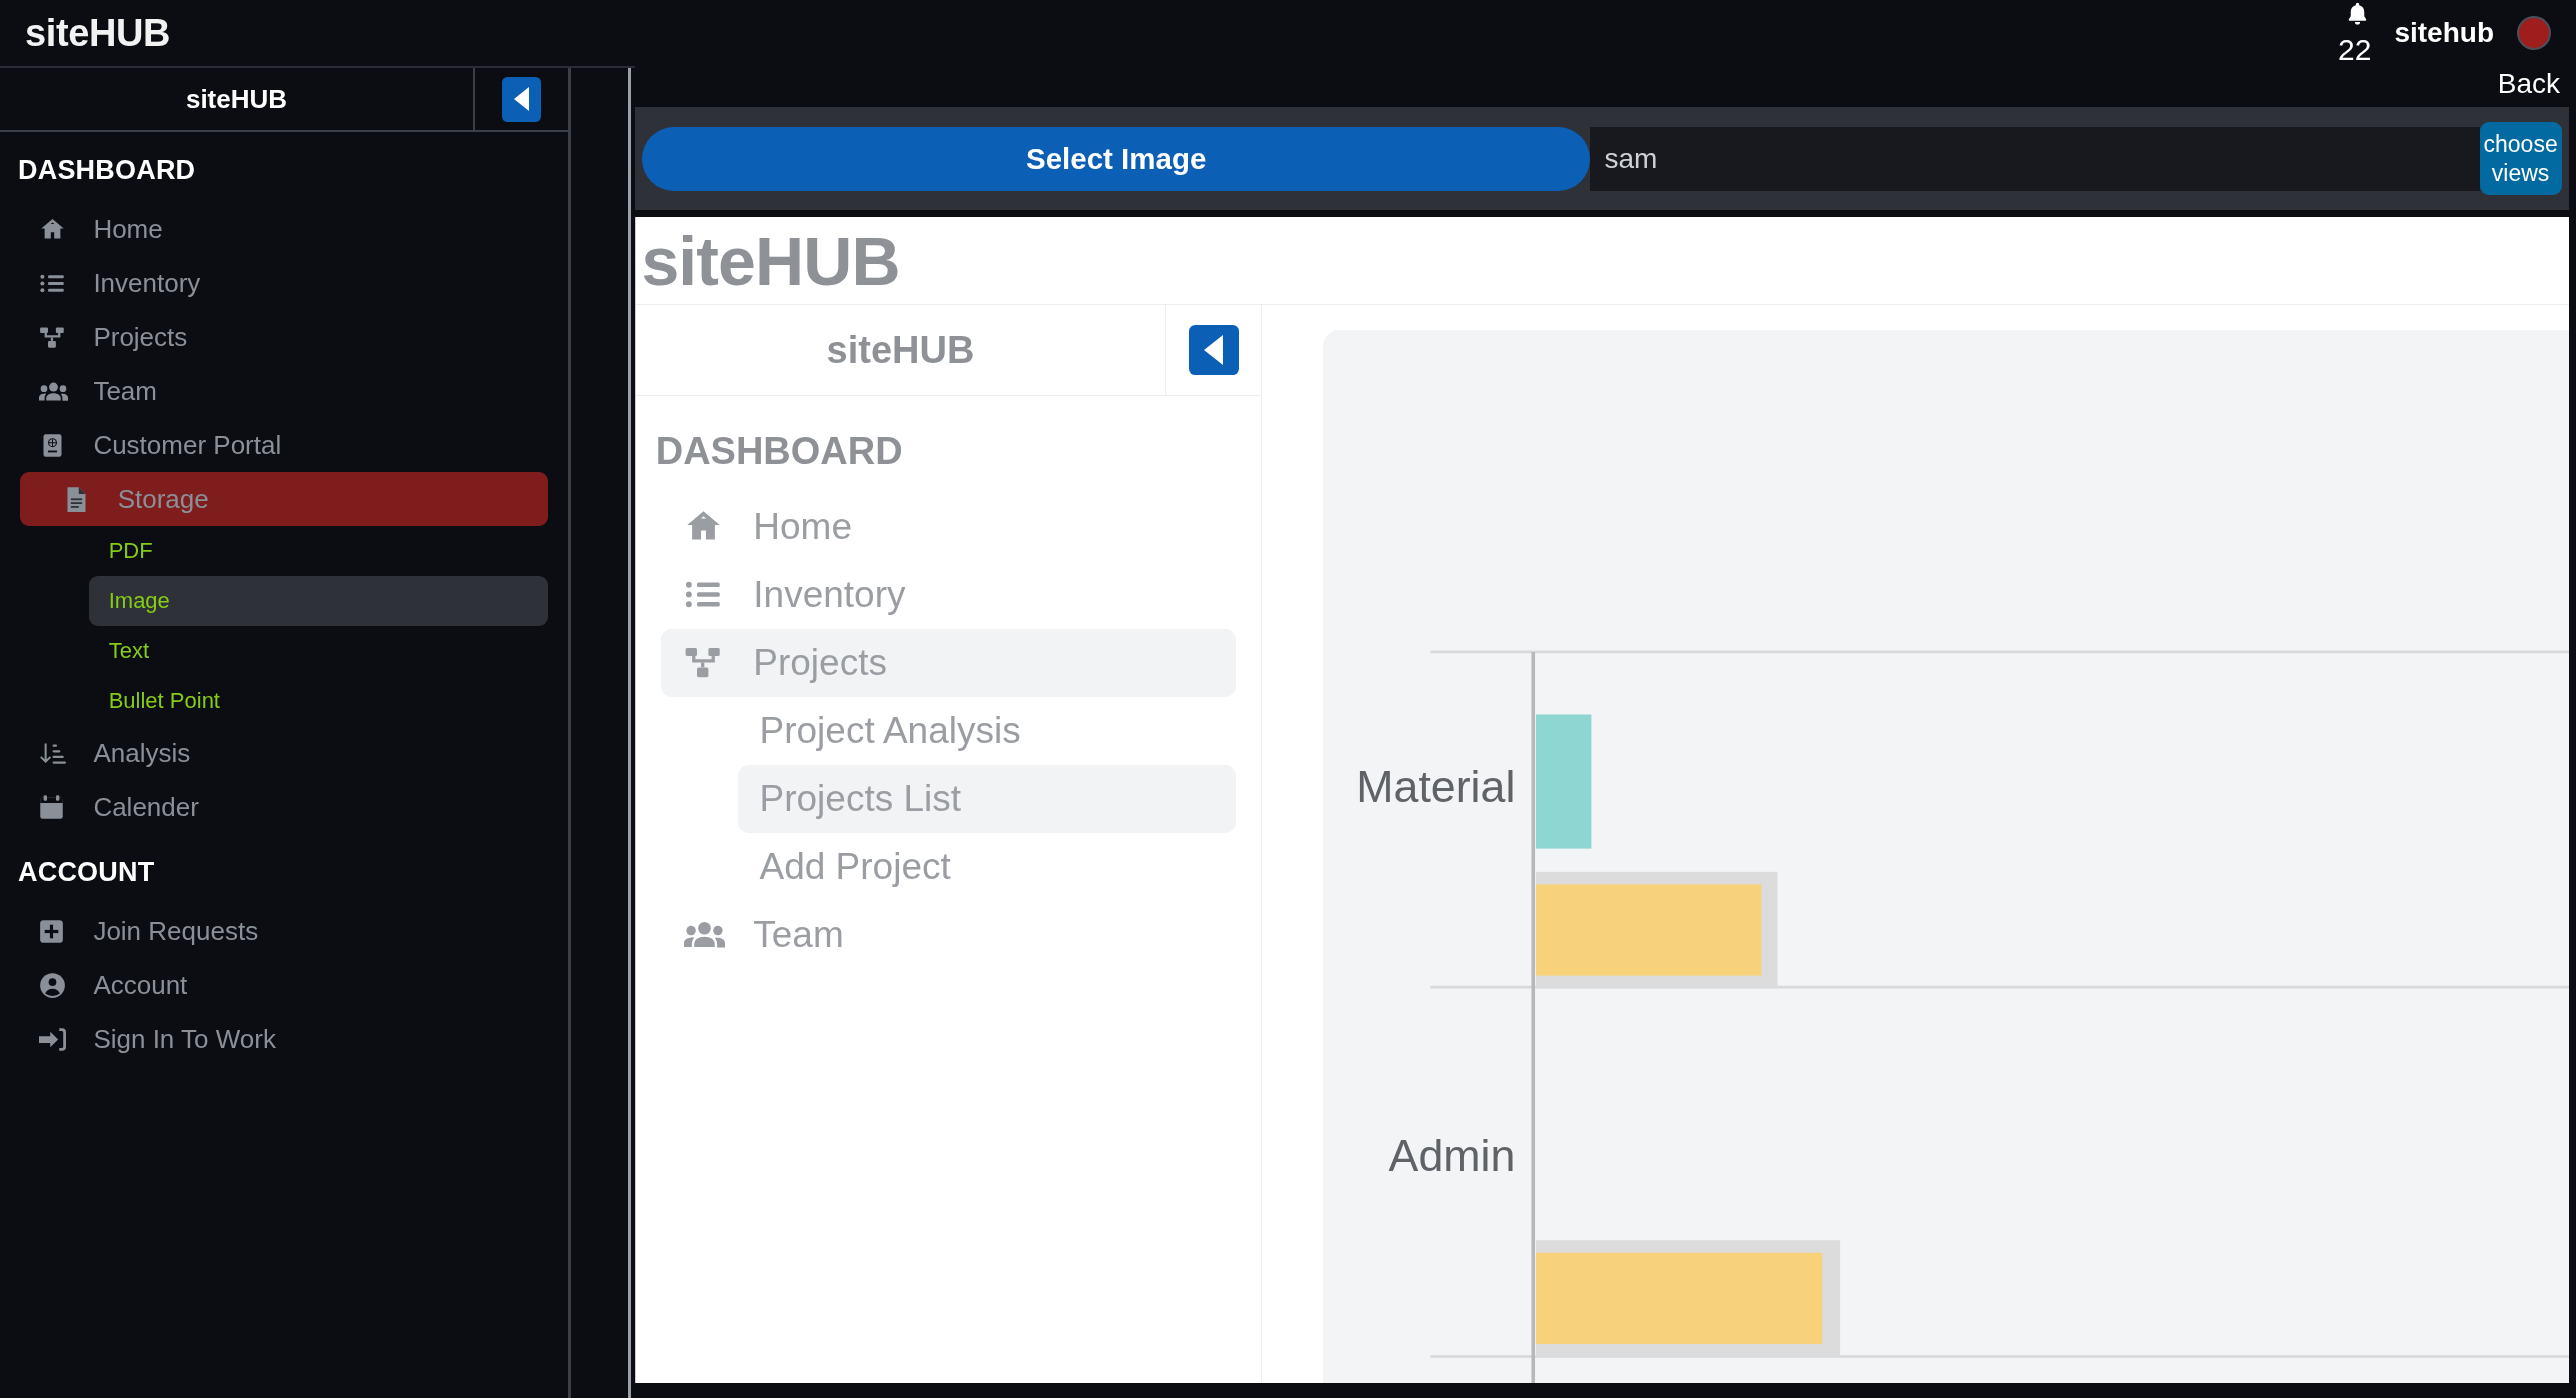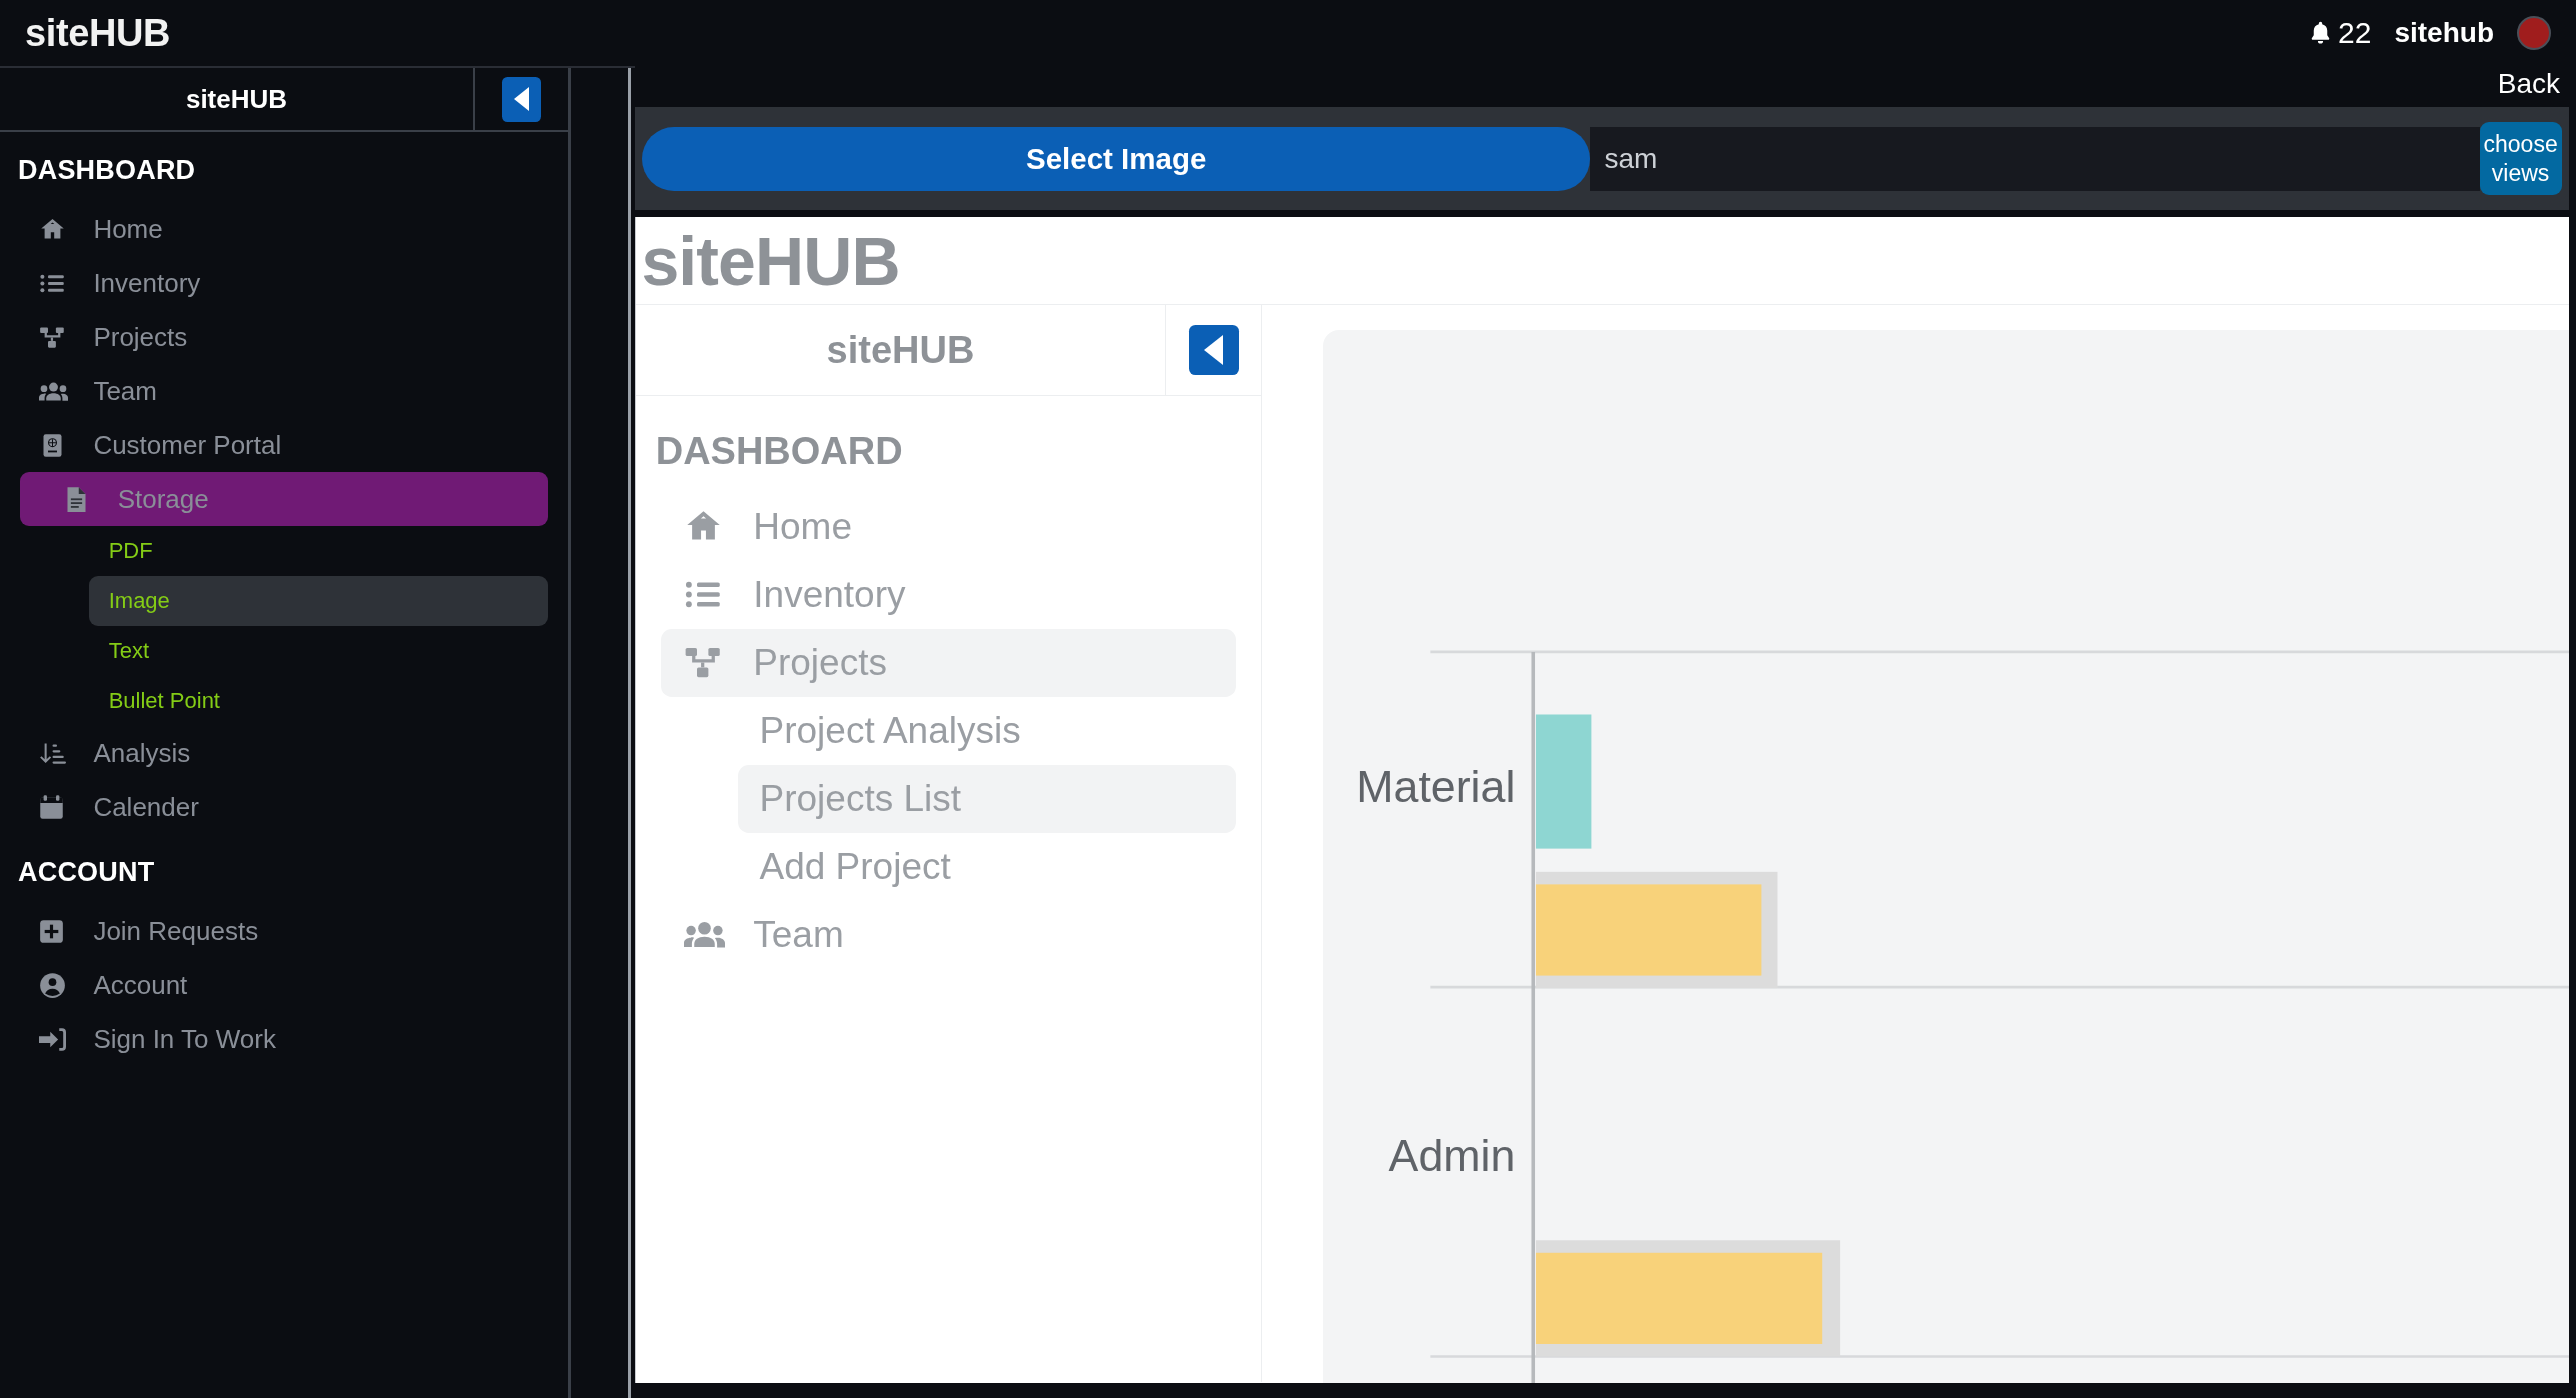--- a/index.html
+++ b/index.html
@@ -15,21 +15,21 @@
     position: absolute; left: 0; top: 0; width: 2576px; height: 68px;
     background: #0b0d12;
     border-bottom: 2.7px solid #2a2d35;
     display: flex; align-items: center; justify-content: space-between;
     padding: 0 25px;
   }
   .brand-main {
     font-size: 38px; font-weight: bold; color: #f2f2f2; letter-spacing: -0.4px;
   }
   .topbar-right { display: flex; align-items: center; gap: 23px; }
-  .notif { display: flex; align-items: center; gap: 4px; color: #ffffff; }
+  .notif { display: flex; align-items: flex-end; gap: 4px; color: #ffffff; flex-direction: column; }
   .bell-icon { display: inline-block; width: 27px; height: 30px; position: relative; }
   .bell-icon svg { display: block; }
   .notif-count { font-size: 30px; color: #ffffff; font-weight: 400; }
   .username { font-size: 28px; font-weight: bold; color: #ffffff; }
   .avatar {
     width: 34px; height: 34px; border-radius: 50%;
     background: #a01d1d; border: 2.7px solid #4a4f58;
   }
 
   
@@ -63,21 +63,21 @@
 
   .nav-section-label {
     font-size: 27px; font-weight: bold; color: #ffffff;
     padding: 23px 0 16px 18px; letter-spacing: 0.2px;
   }
   .nav-item {
     display: flex; align-items: center; height: 54px;
     margin: 0 19.7px; padding-left: 19.7px; border-radius: 9px;
     color: #8a8f98; font-size: 26px; cursor: pointer;
   }
-  .nav-item.active { background: #701a75; padding-left: 44px; }
+  .nav-item.active { background: #7f1d1d; padding-left: 44px; }
   .nav-item .ico {
     width: 38px; min-width: 38px; display: flex; align-items: center;
     justify-content: flex-start; color: #8a8f98;
   }
   .nav-item .lbl { margin-left: 16px; }
   .sub-item {
     display: flex; align-items: center; height: 50px;
     margin: 0 19.7px 0 89px; padding-left: 19.7px; border-radius: 9px;
     color: #84cc16; font-size: 22px; cursor: pointer;
   }

